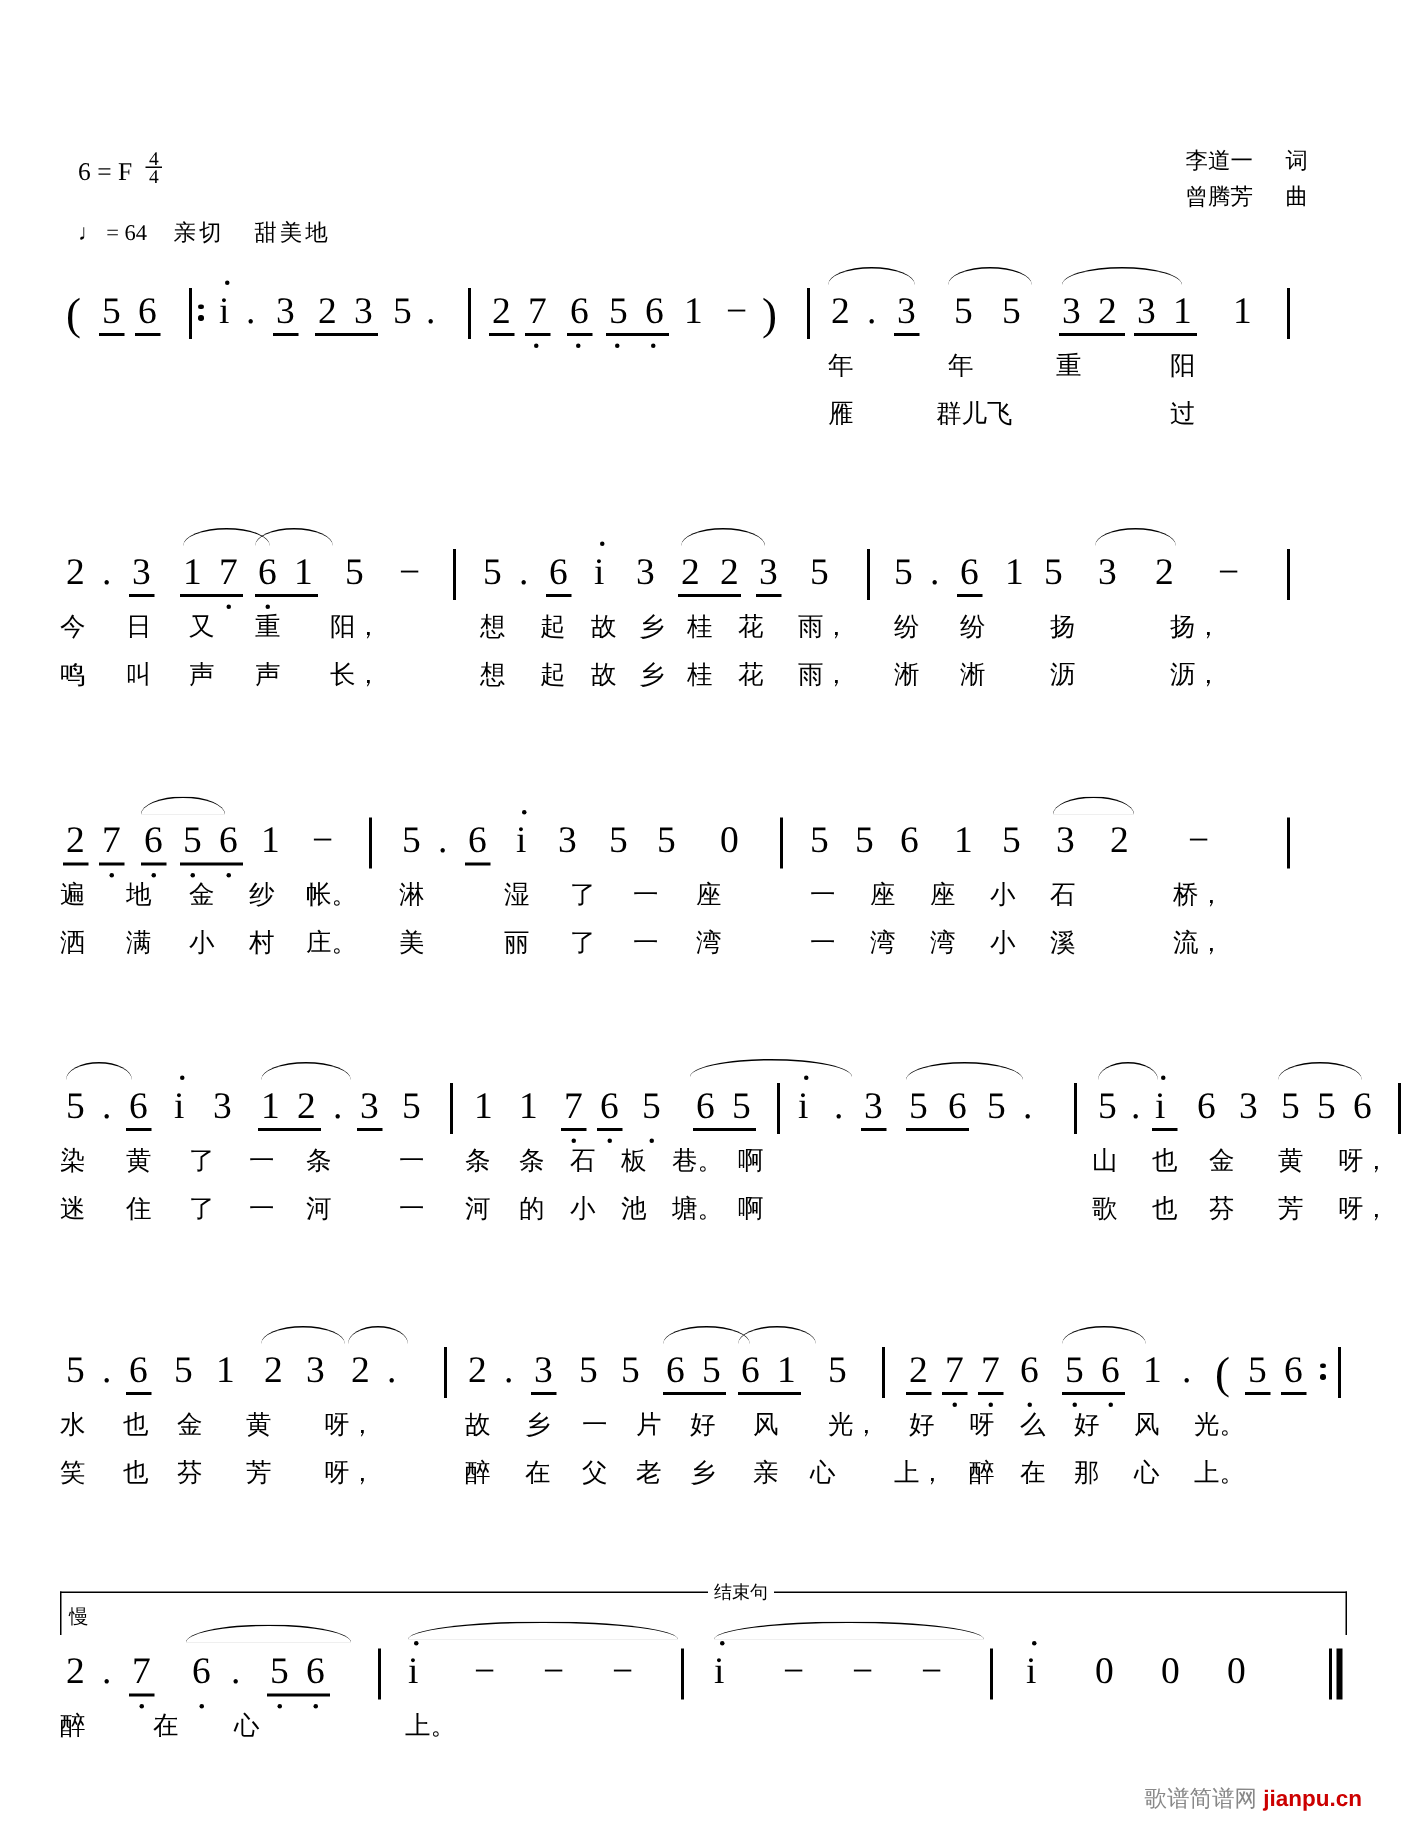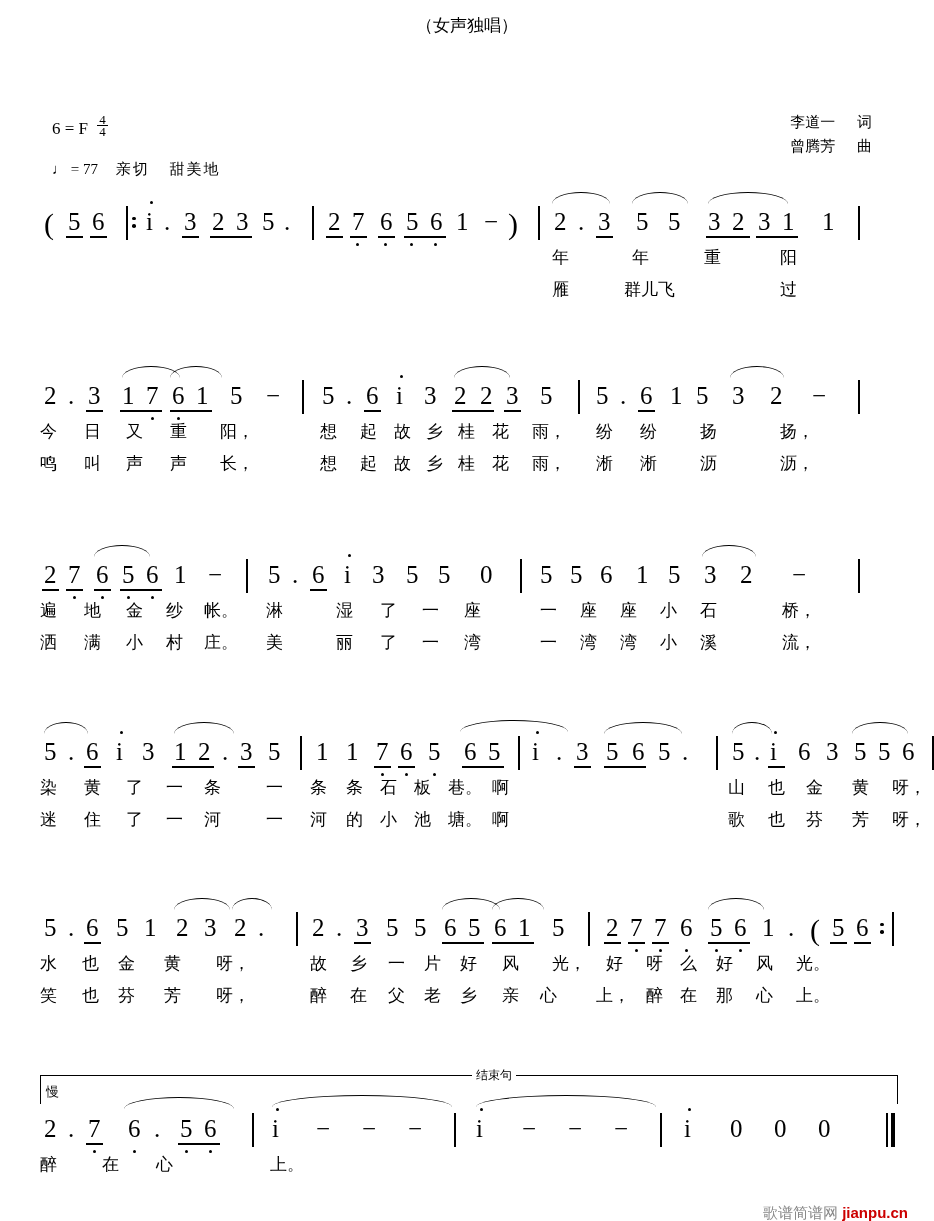--- a/index.html
+++ b/index.html
@@ -191,21 +191,20 @@
     font-size: 15px;
     color: #888;
   }
   .footer .brand { color: #c00; font-weight: bold; }
 </style>
 </head>
 <body>
 
 <div class="page">
 
-  <div class="subtitle">（女声独唱）</div>
 
   <div class="credits">
     <div class="row">
       <span>李道一</span>
       <span class="role">词</span>
     </div>
     <div class="row">
       <span>曾腾芳</span>
       <span class="role">曲</span>
     </div>
@@ -214,21 +213,21 @@
   <div class="keyline">
     <span>6 = F</span>
     <span class="frac">
       <span class="num">4</span>
       <span class="den">4</span>
     </span>
   </div>
 
   <div class="tempoline">
     <span class="note">♩</span>
-    <span>= 77</span>
+    <span>= 64</span>
     <span class="expr">亲切</span>
     <span class="expr2">甜美地</span>
   </div>
 
   <div class="system" style="top:182px;">
     <div class="notes">
       <span class="paren" style="left:4px; bottom:4px;">(</span>
       <span class="n" style="left:28px;">5</span>
       <span class="u1" style="left:26px; bottom:4px; width:17px;"></span>
       <span class="n" style="left:52px;">6</span>

